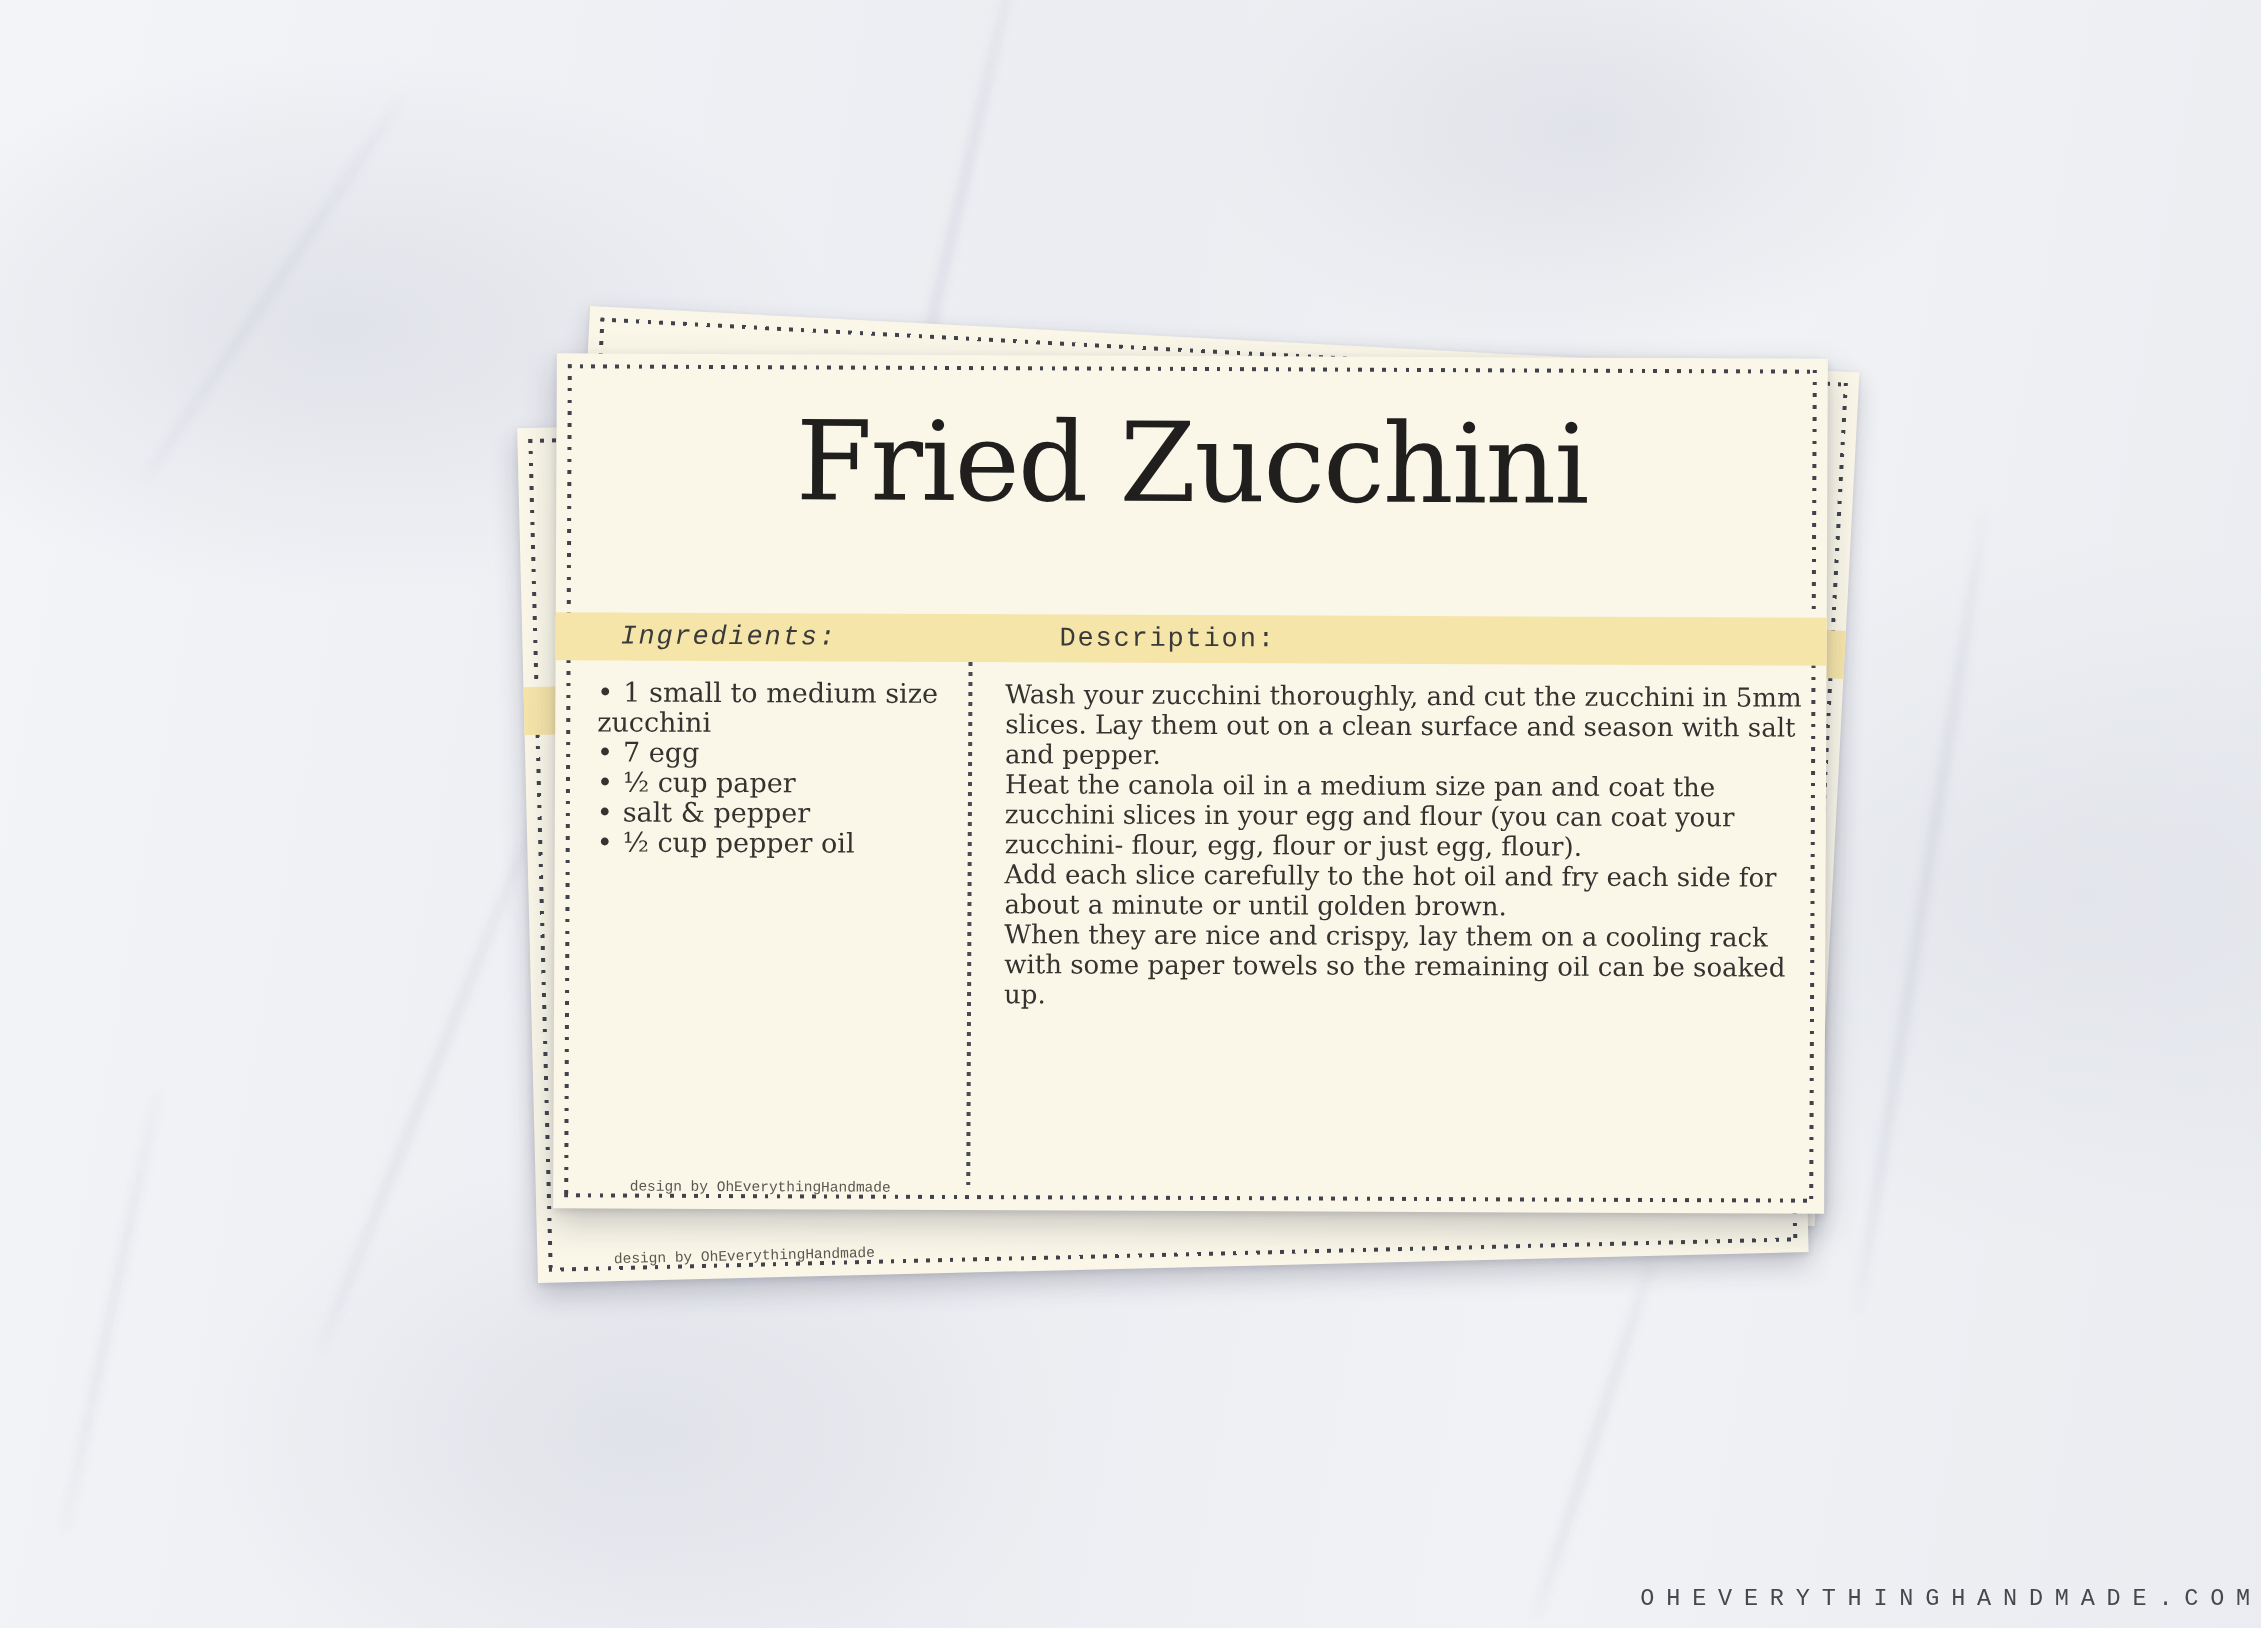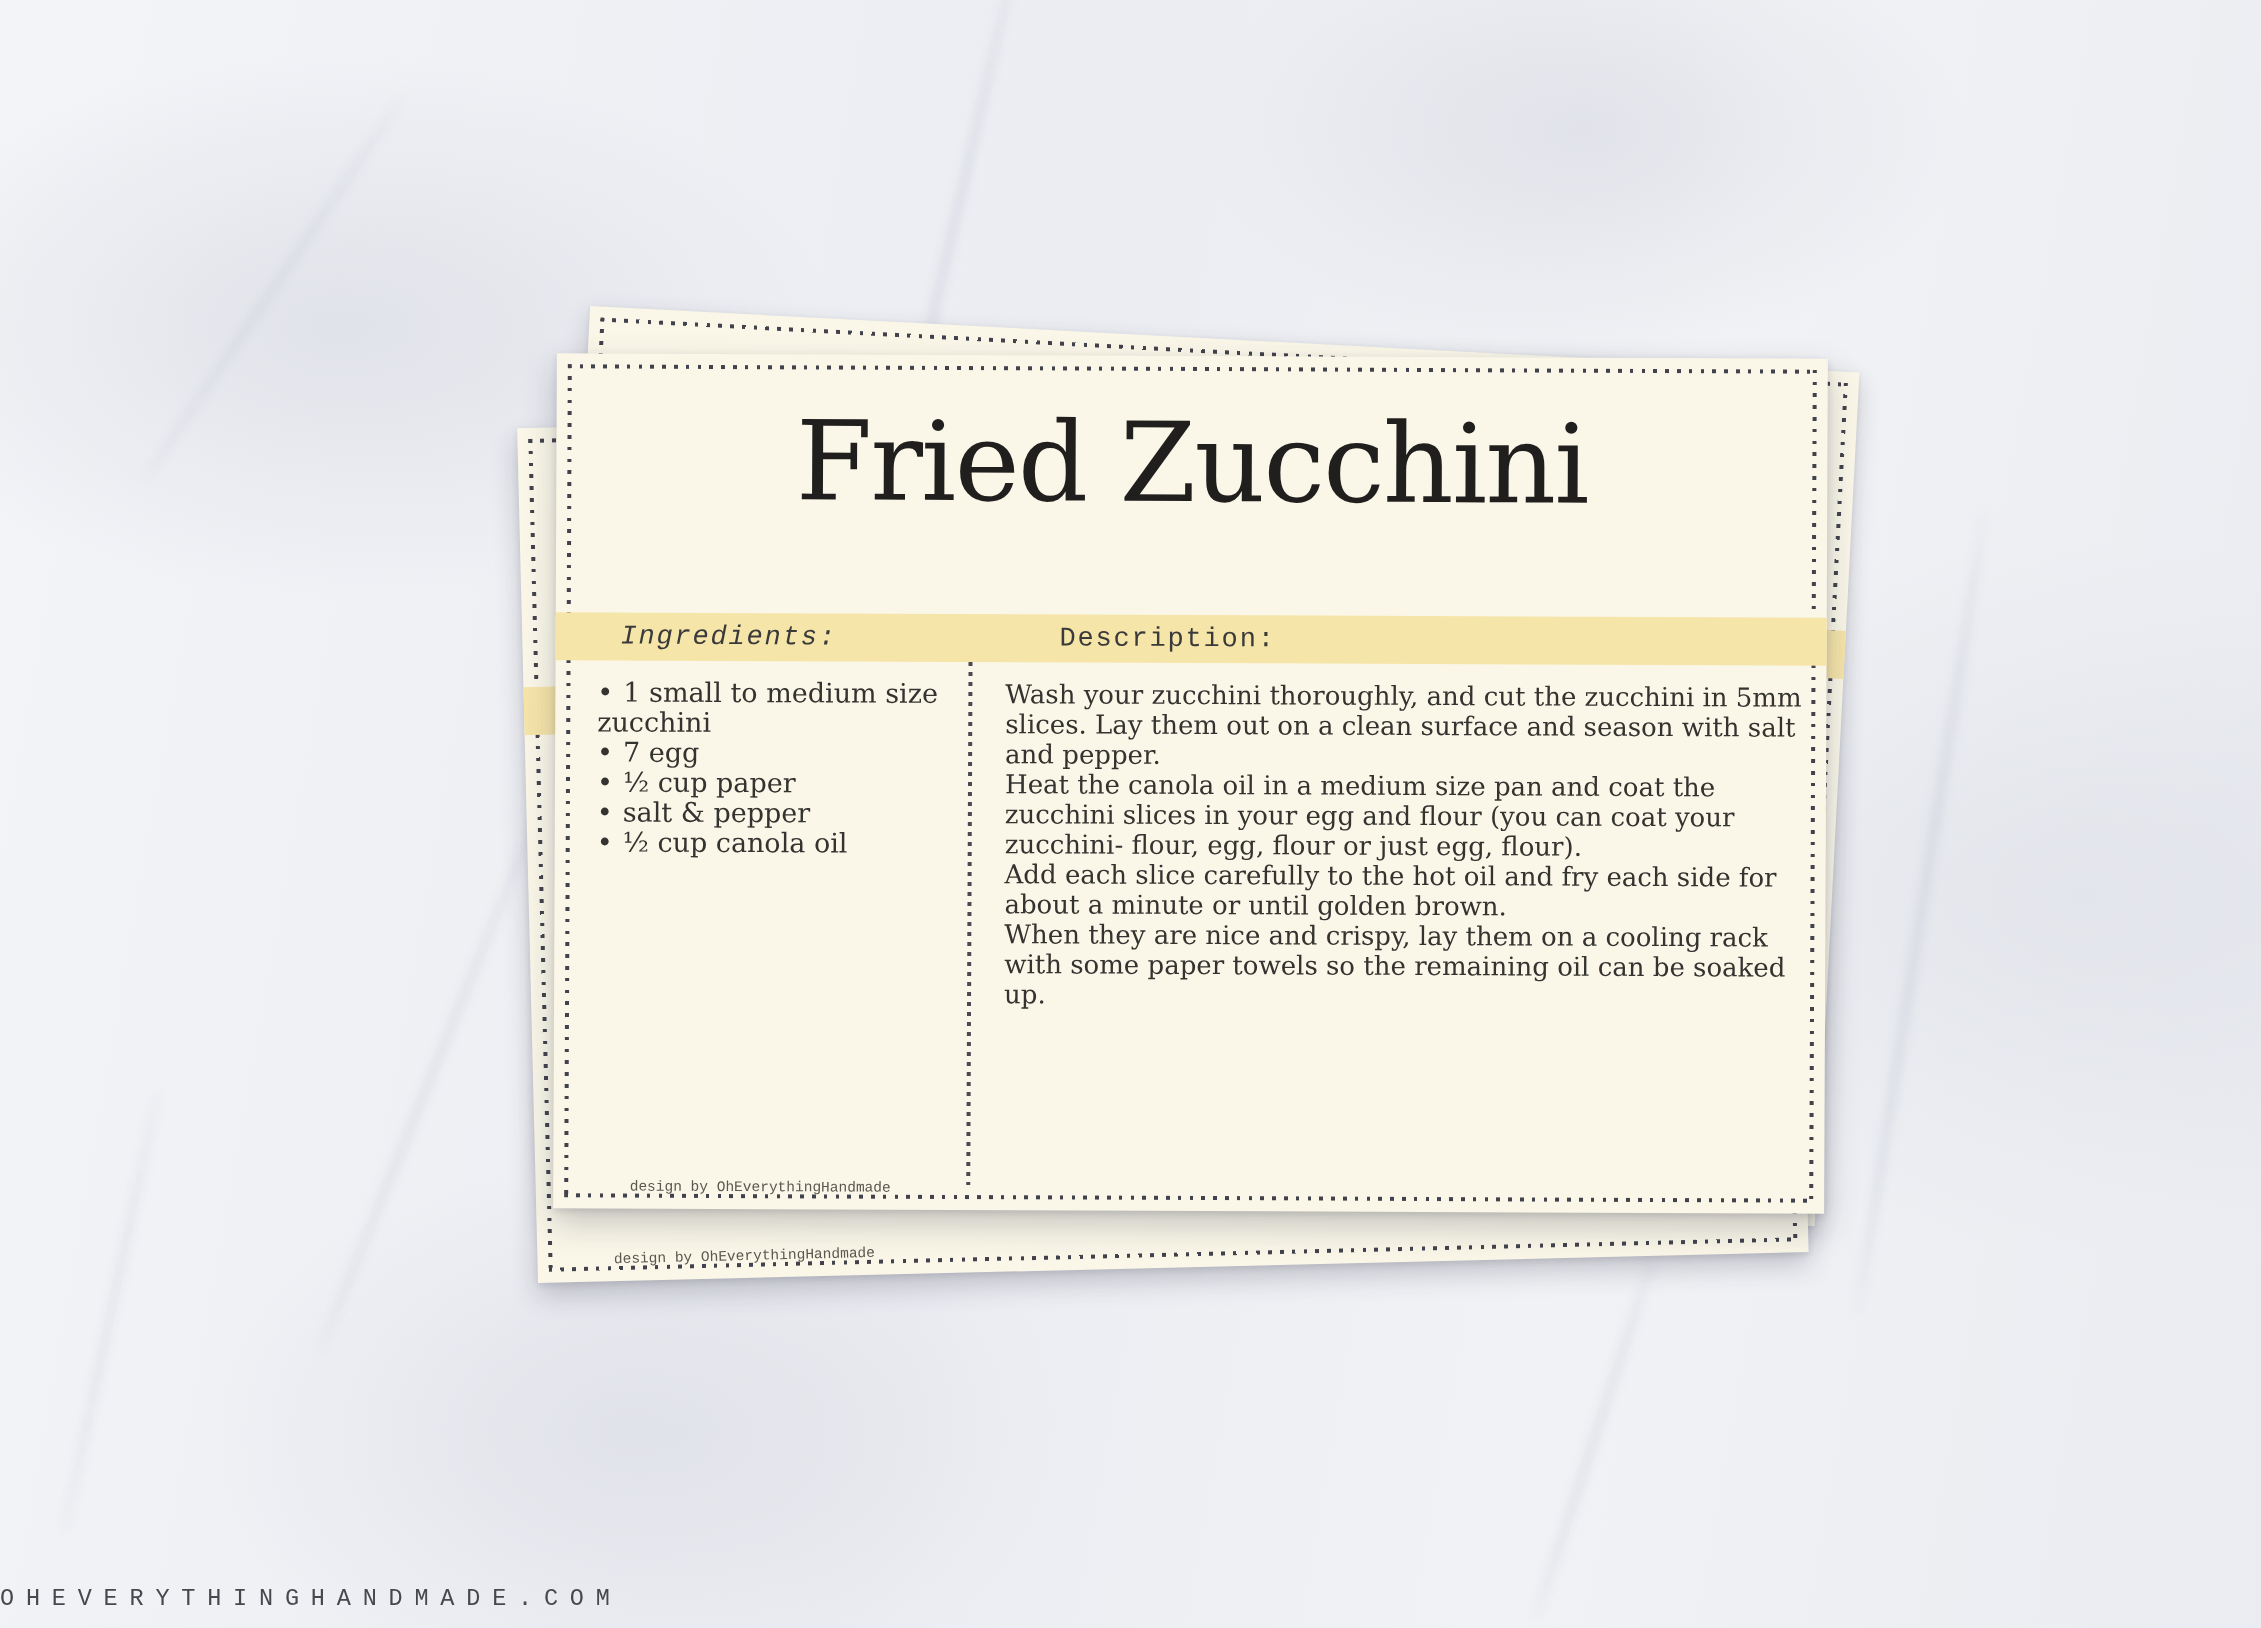--- a/index.html
+++ b/index.html
@@ -74,21 +74,21 @@
     position:absolute;left:450px;top:324px;width:805px;
     font-family:"DejaVu Serif",serif;font-size:26px;line-height:30px;color:#34332f;
   }
 
   .credit{
     position:absolute;left:0;width:414px;bottom:13.6px;text-align:center;
     font-family:"Liberation Mono",monospace;font-size:14.5px;color:#5b584f;
   }
 
   .watermark{
-    position:absolute;left:0;right:0;top:1585px;text-align:left;
+    position:absolute;left:0;right:0;top:1585px;text-align:right;
     font-family:"Liberation Mono",monospace;font-size:23.5px;letter-spacing:11.8px;color:#46484d;
   }
 </style>
 </head>
 <body>
 
 <div class="stage">
   <div class="vein v1"></div>
   <div class="vein v2"></div>
   <div class="vein v3"></div>
@@ -135,21 +135,21 @@
       <div class="ing">
         <span class="blt">•</span><span>7 egg</span>
       </div>
       <div class="ing">
         <span class="blt">•</span><span>½ cup paper</span>
       </div>
       <div class="ing">
         <span class="blt">•</span><span>salt &amp; pepper</span>
       </div>
       <div class="ing">
-        <span class="blt">•</span><span>½ cup canola oil</span>
+        <span class="blt">•</span><span>½ cup pepper oil</span>
       </div>
     </div>
 
     <div class="description">
       <div>Wash your zucchini thoroughly, and cut the zucchini in 5mm slices. Lay them out on a clean surface and season with salt and pepper.</div>
       <div>Heat the canola oil in a medium size pan and coat the zucchini slices in your egg and flour (you can coat your zucchini- flour, egg, flour or just egg, flour).</div>
       <div>Add each slice carefully to the hot oil and fry each side for about a minute or until golden brown.</div>
       <div>When they are nice and crispy, lay them on a cooling rack with some paper towels so the remaining oil can be soaked up.</div>
     </div>
 

